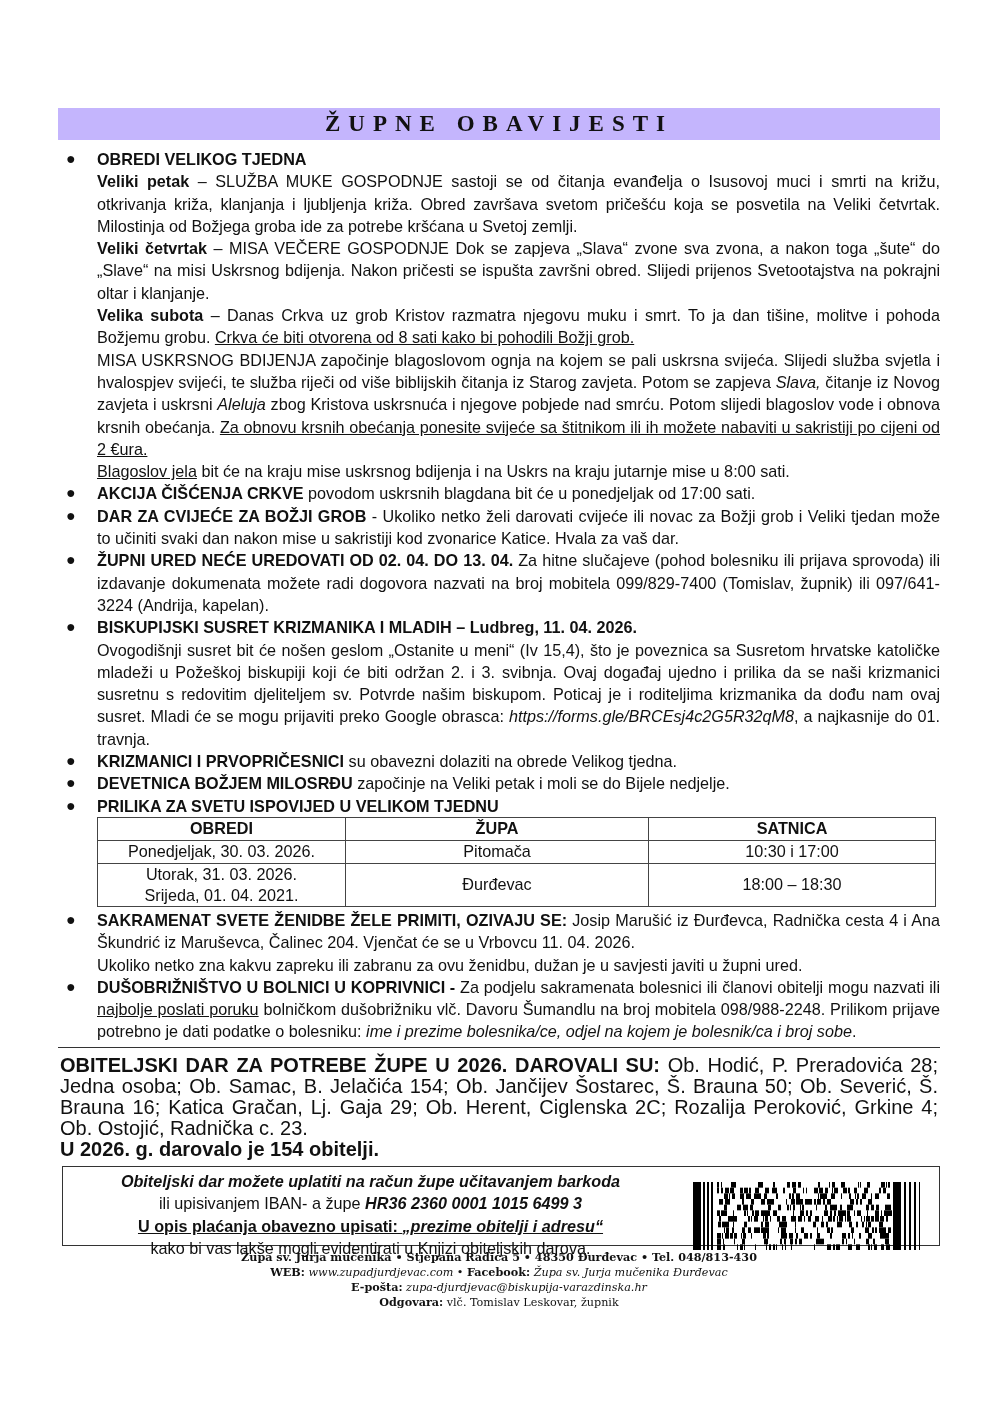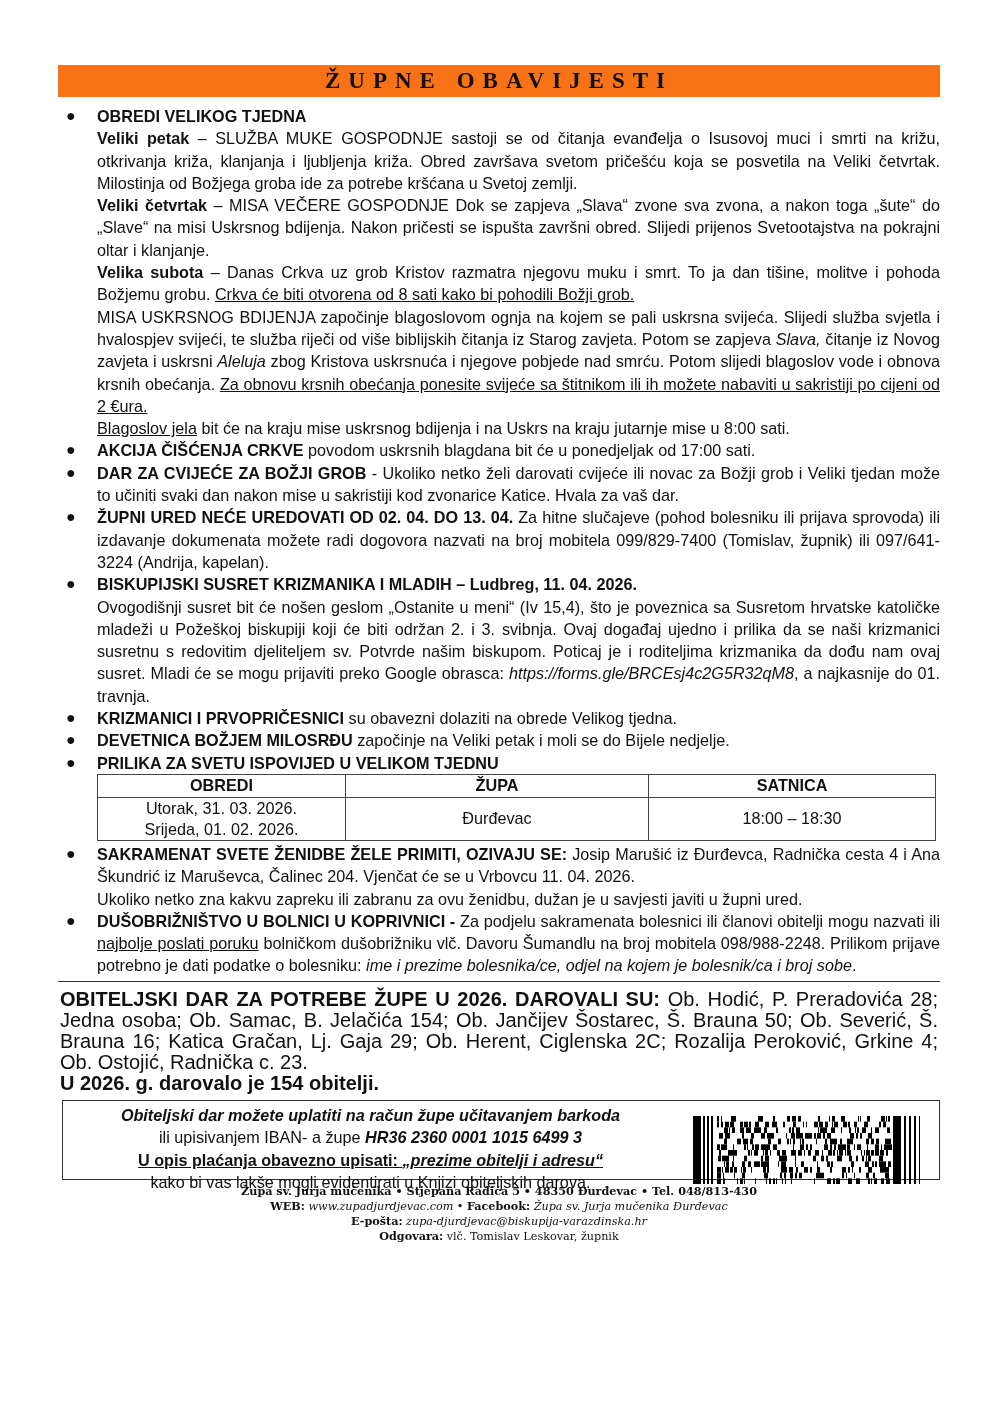--- a/index.html
+++ b/index.html
@@ -9,29 +9,30 @@
     font-family: "DejaVu Serif", "Liberation Serif", serif;
     color: #111111;
   }
   .page {
     position: absolute;
     left: 58px;
     top: 65px;
     width: 882px;
   }
   .title-bar {
-    background: #f97316;
+    background: #c4b5fd;
     height: 32px;
     text-align: center;
     font-family: "Liberation Serif", serif;
     font-weight: bold;
     font-size: 23px;
     letter-spacing: 8px;
     line-height: 32px;
     color: #111;
+    margin-top: 43px;
   }
   .title-bar span { letter-spacing: 8px; }
   .notices {
     list-style: none;
     margin-top: 8px;
     font-family: "Liberation Sans", sans-serif;
     font-size: 16.2px;
     line-height: 22.3px;
   }
   .notice { position: relative; padding-left: 39px; text-align: justify; }
@@ -172,23 +173,28 @@
       <table class="confession">
         <thead>
           <tr>
             <th class="col1">OBREDI</th>
             <th class="col2">ŽUPA</th>
             <th>SATNICA</th>
           </tr>
         </thead>
         <tbody>
           <tr>
+            <td>Ponedjeljak, 30. 03. 2026.</td>
+            <td>Pitomača</td>
+            <td>10:30 i 17:00</td>
+          </tr>
+          <tr>
             <td>
               <div>Utorak, 31. 03. 2026.</div>
-              <div>Srijeda, 01. 02. 2026.</div>
+              <div>Srijeda, 01. 04. 2021.</div>
             </td>
             <td>Đurđevac</td>
             <td>18:00 – 18:30</td>
           </tr>
         </tbody>
       </table>
     </li>
 
     <li class="notice">
       <span class="bullet">●</span>

